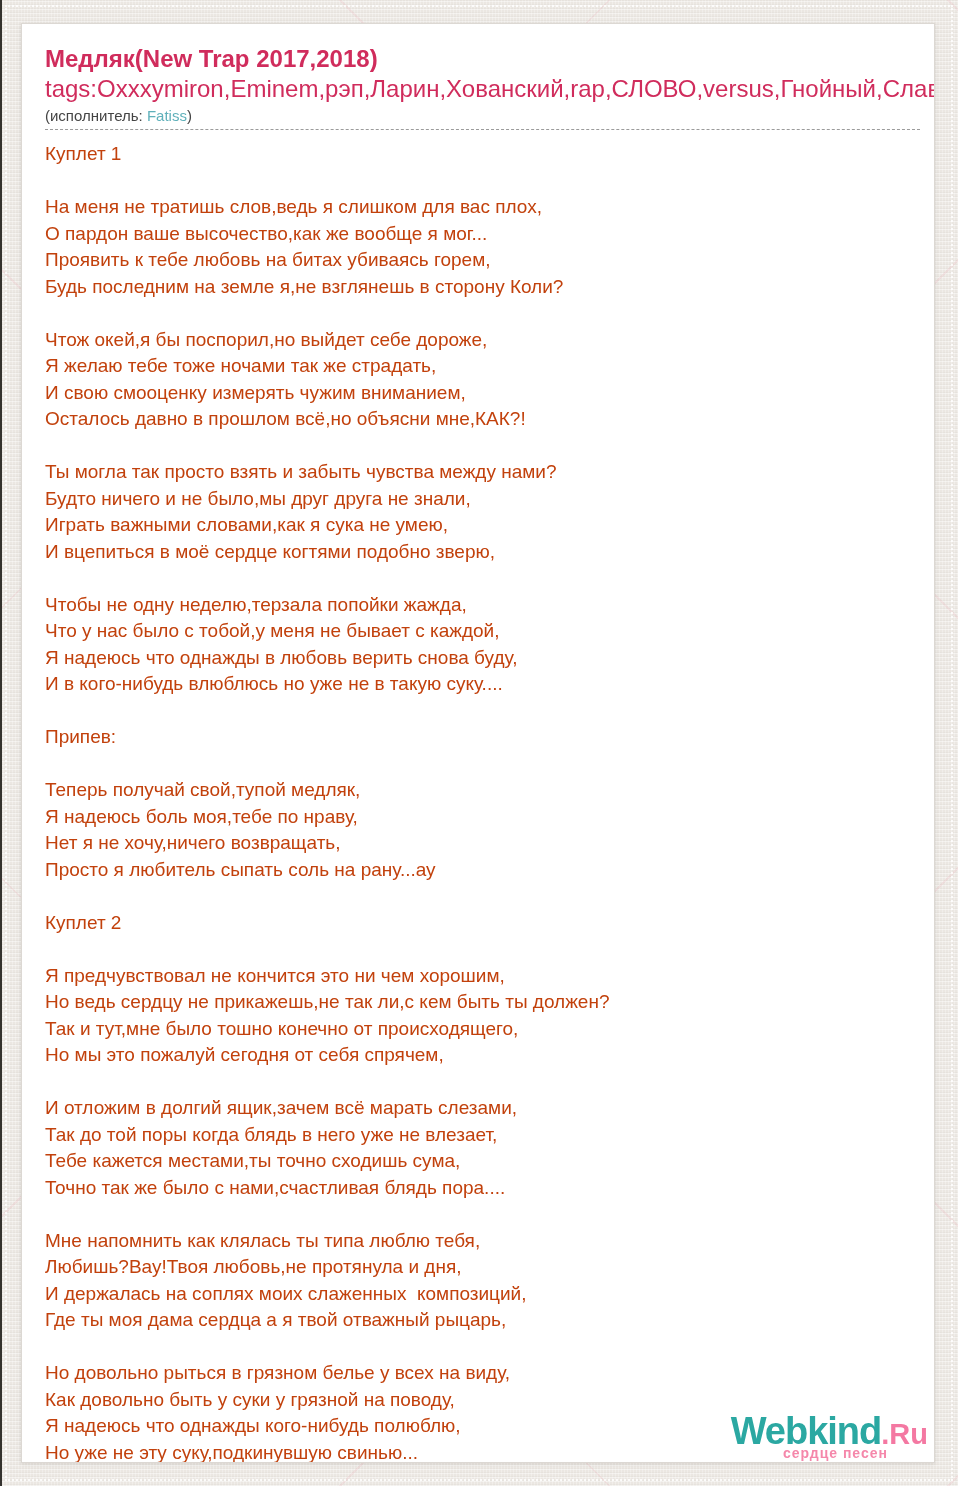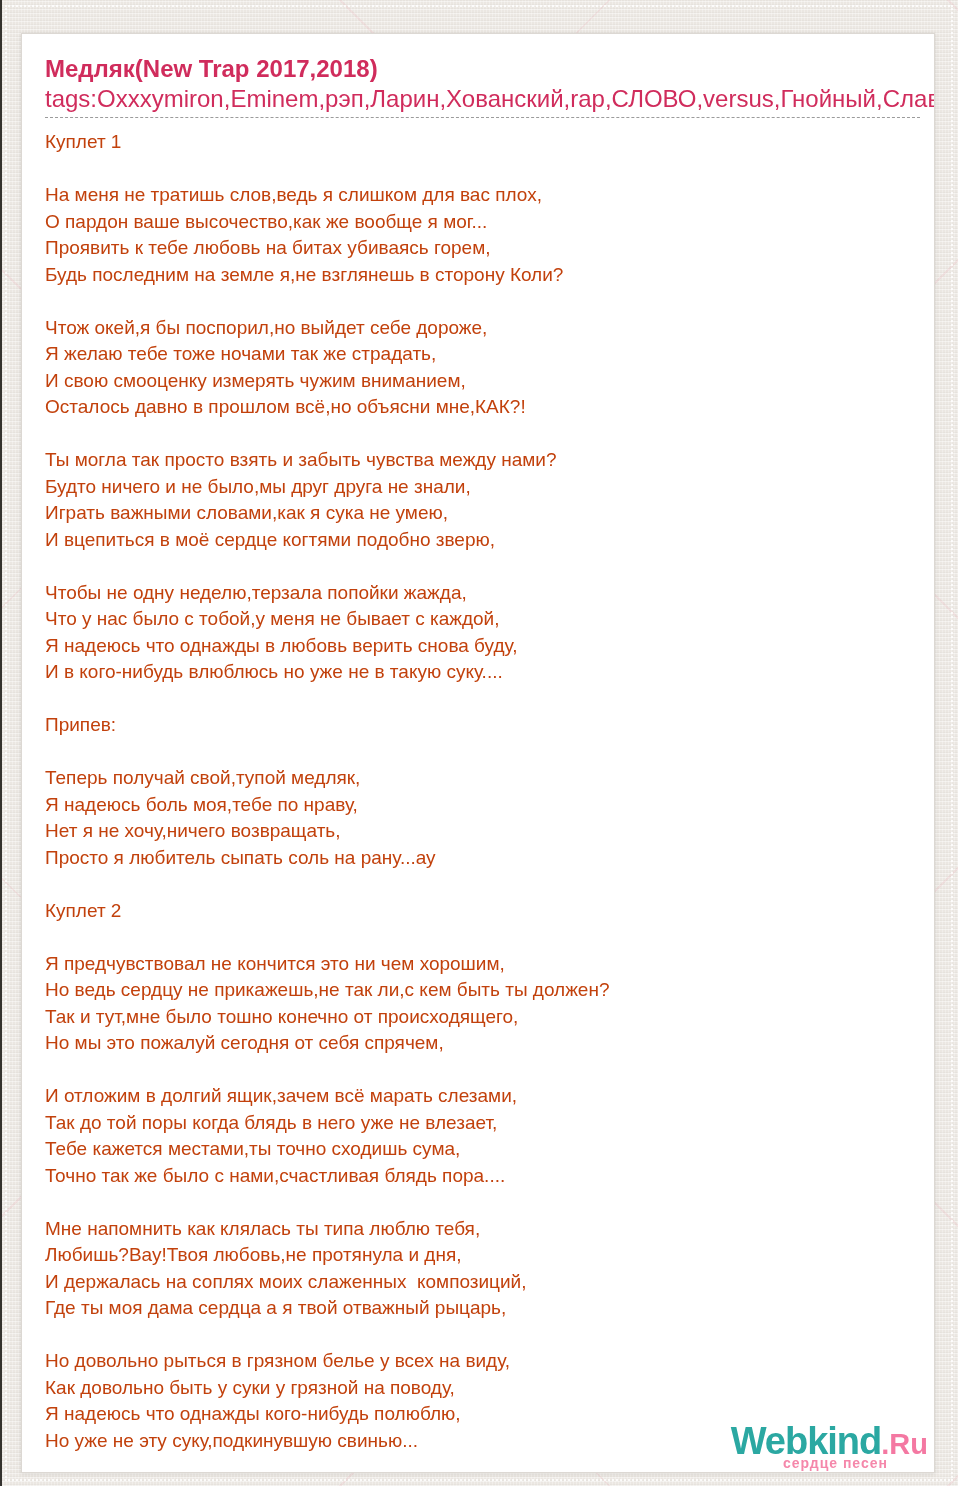--- a/index.html
+++ b/index.html
@@ -40,21 +40,20 @@
     top: 23px;
     width: 914px;
     height: 1440px;
     background: #ffffff;
     border: 1px solid #dcd8d3;
     box-shadow: 0 1px 4px rgba(60,50,45,0.12);
     box-sizing: border-box;
     padding: 0 0 0 23px;
     overflow: hidden;
     z-index: 3;
-    margin-top: 10px;
   }
   .song-title {
     margin: 20px 0 0 0;
     font-size: 24px;
     line-height: 30px;
     font-weight: bold;
     color: #d02c5c;
     white-space: nowrap;
     overflow: hidden;
   }
@@ -122,20 +121,23 @@
 <body>
 
 <div class="left-edge"></div>
 <div class="stitch-frame"></div>
 
 <div class="card">
   <h1 class="song-title">Медляк(New Trap 2017,2018)</h1>
 
   <div class="tags-line">tags:Oxxxymiron,Eminem,рэп,Ларин,Хованский,rap,СЛОВО,versus,Гнойный,Слава</div>
 
+  <div class="artist-line">
+    <span>(исполнитель: </span><a class="artist-link">Fatiss</a><span>)</span>
+  </div>
 
   <div class="separator"></div>
 
   <div class="lyrics">Куплет 1
 
 На меня не тратишь слов,ведь я слишком для вас плох,
 О пардон ваше высочество,как же вообще я мог...
 Проявить к тебе любовь на битах убиваясь горем,
 Будь последним на земле я,не взглянешь в сторону Коли?
 

